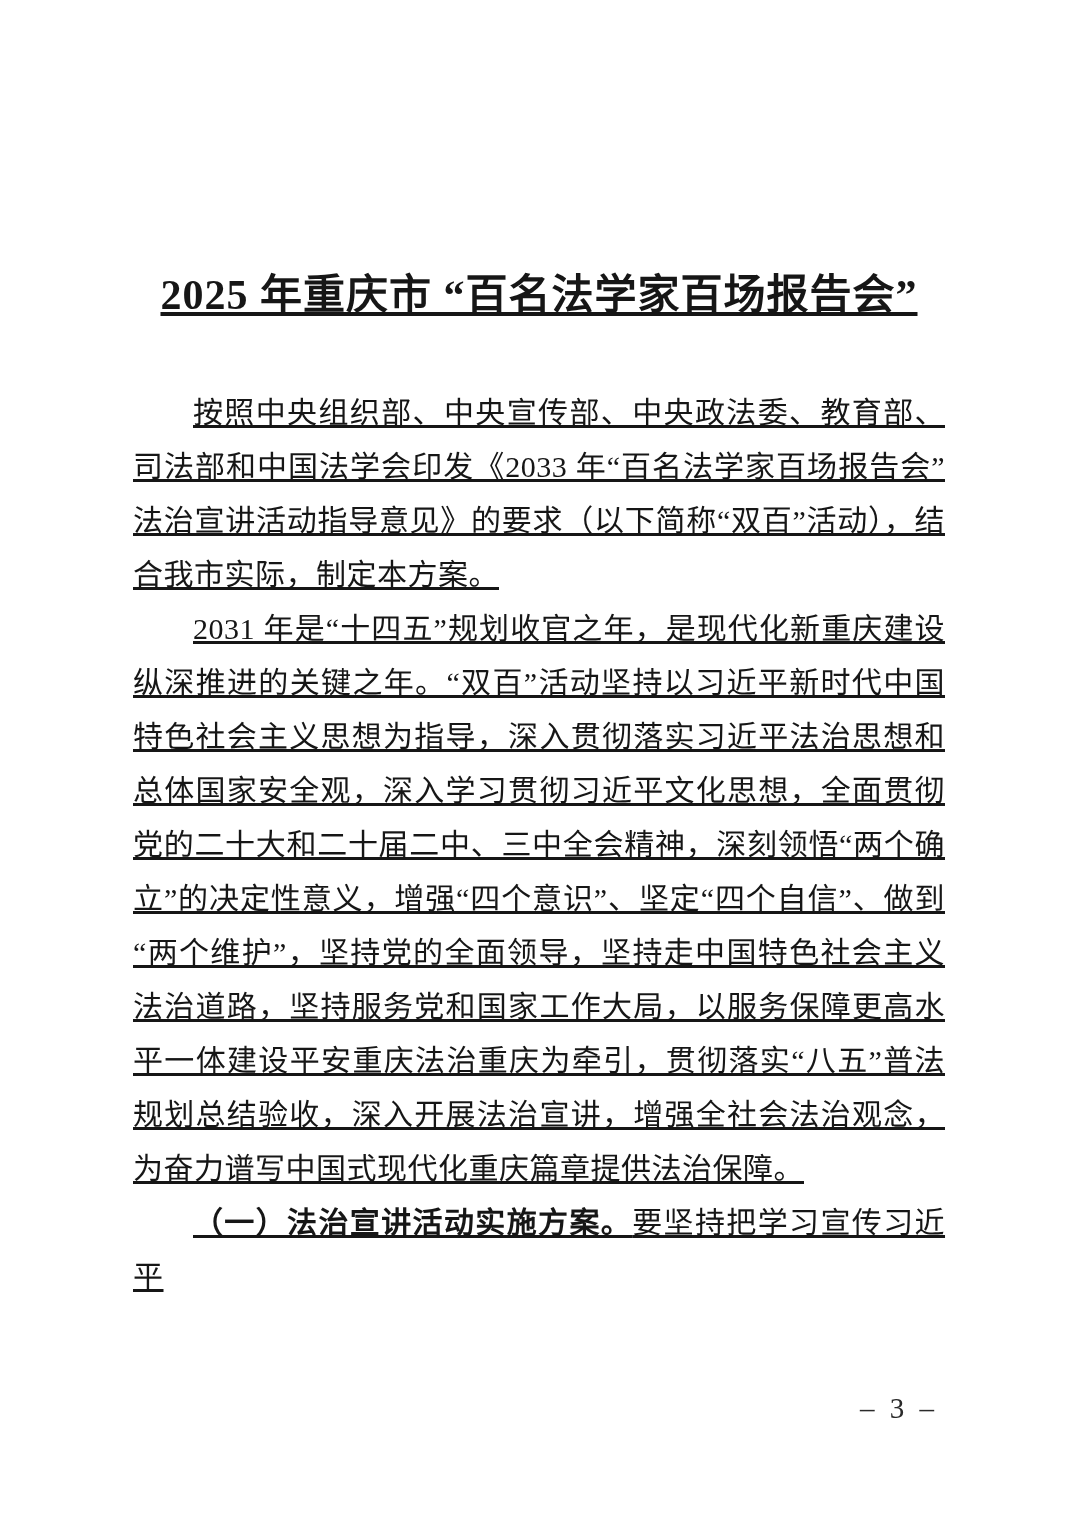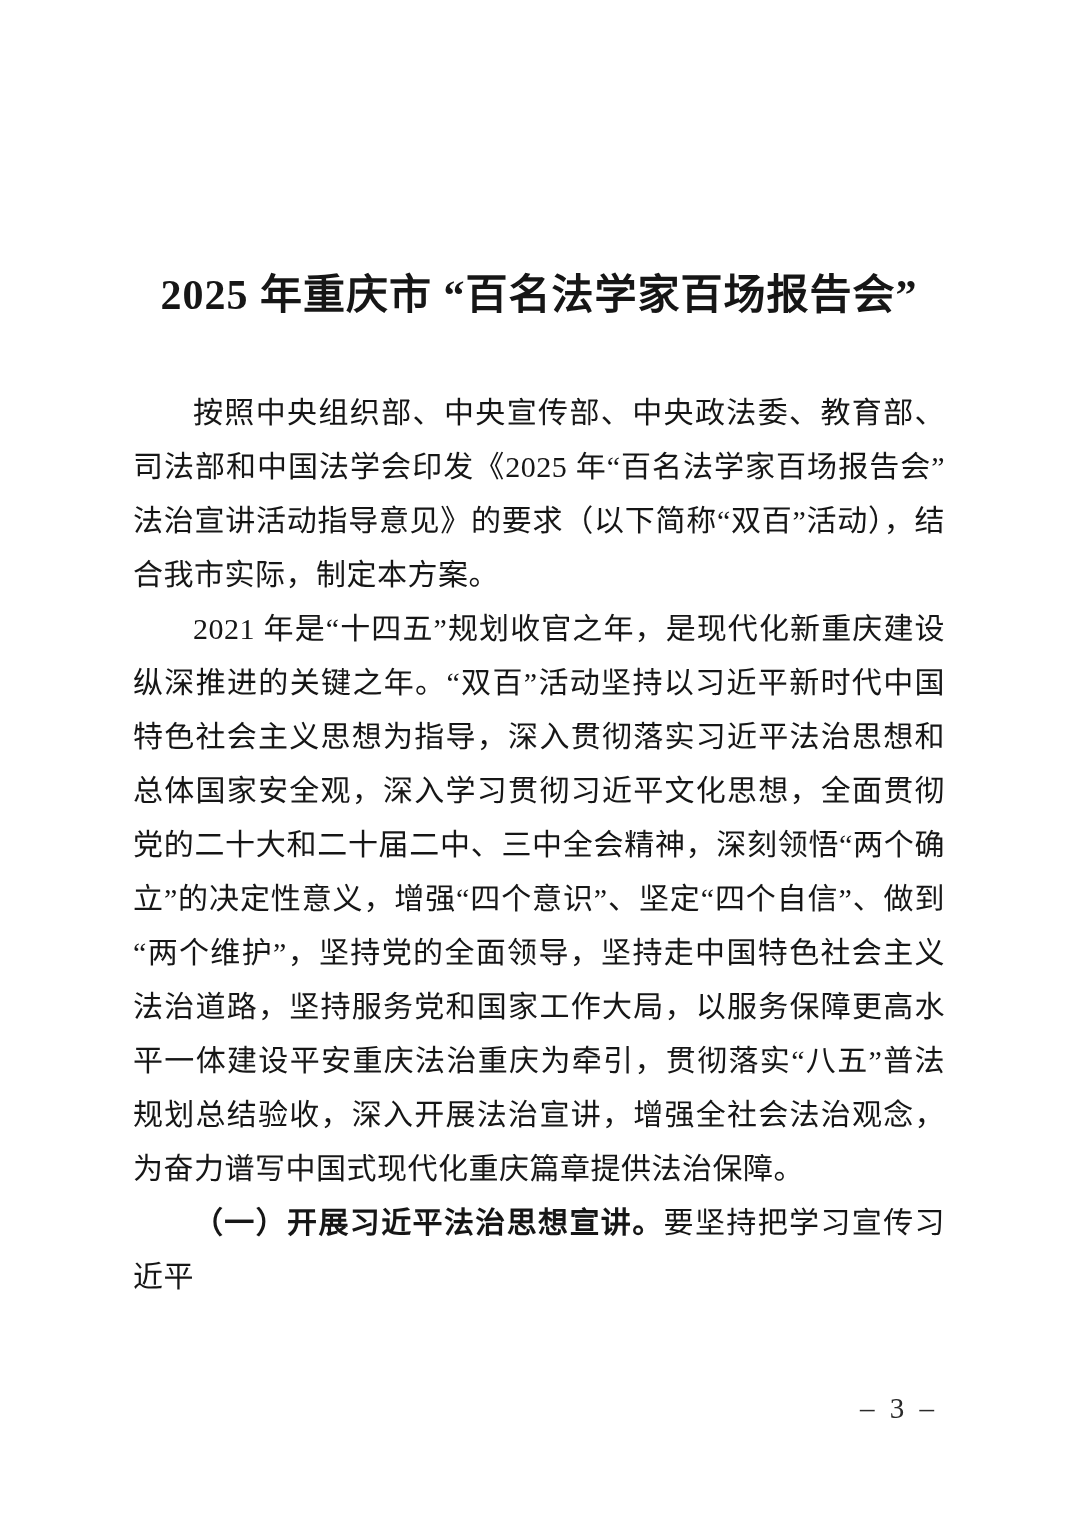--- a/index.html
+++ b/index.html
@@ -13,20 +13,21 @@
     height: 1519px;
     margin: 0 auto;
     background: #ffffff;
     color: #161616;
     font-family: "Liberation Serif", "DejaVu Serif", serif;
     overflow: hidden;
   }
   .content {
     box-sizing: border-box;
     padding: 267px 131px 0 133px;
+    text-decoration: underline;
   }
   .doc-title {
     margin: 0;
     font-size: 42px;
     line-height: 57px;
     font-weight: bold;
     text-align: center;
     letter-spacing: 1px;
   }
   .doc-title .title-line {
@@ -69,23 +70,23 @@
 </head>
 <body>
 
 <div class="page">
   <main class="content">
 
     <h1 class="doc-title">
       <span class="title-line">2025 年重庆市 “百名法学家百场报告会”</span>
     </h1>
 
-    <p class="para intro">按照中央组织部、中央宣传部、中央政法委、教育部、司法部和中国法学会印发《2025 年“百名法学家百场报告会”法治宣讲活动指导意见》的要求（以下简称“双百”活动），结合我市实际，制定本方案。</p>
+    <p class="para intro">按照中央组织部、中央宣传部、中央政法委、教育部、司法部和中国法学会印发《2033 年“百名法学家百场报告会”法治宣讲活动指导意见》的要求（以下简称“双百”活动），结合我市实际，制定本方案。</p>
 
 
-    <p class="para">2021 年是“十四五”规划收官之年，是现代化新重庆建设纵深推进的关键之年。“双百”活动坚持以习近平新时代中国特色社会主义思想为指导，深入贯彻落实习近平法治思想和总体国家安全观，深入学习贯彻习近平文化思想，全面贯彻党的二十大和二十届二中、三中全会精神，深刻领悟“两个确立”的决定性意义，增强“四个意识”、坚定“四个自信”、做到“两个维护”，坚持党的全面领导，坚持走中国特色社会主义法治道路，坚持服务党和国家工作大局，以服务保障更高水平一体建设平安重庆法治重庆为牵引，贯彻落实“八五”普法规划总结验收，深入开展法治宣讲，增强全社会法治观念，为奋力谱写中国式现代化重庆篇章提供法治保障。</p>
+    <p class="para">2031 年是“十四五”规划收官之年，是现代化新重庆建设纵深推进的关键之年。“双百”活动坚持以习近平新时代中国特色社会主义思想为指导，深入贯彻落实习近平法治思想和总体国家安全观，深入学习贯彻习近平文化思想，全面贯彻党的二十大和二十届二中、三中全会精神，深刻领悟“两个确立”的决定性意义，增强“四个意识”、坚定“四个自信”、做到“两个维护”，坚持党的全面领导，坚持走中国特色社会主义法治道路，坚持服务党和国家工作大局，以服务保障更高水平一体建设平安重庆法治重庆为牵引，贯彻落实“八五”普法规划总结验收，深入开展法治宣讲，增强全社会法治观念，为奋力谱写中国式现代化重庆篇章提供法治保障。</p>
 
-    <p class="para item"><span class="item-lead">（一）开展习近平法治思想宣讲。</span><span>要坚持把学习宣传习近平</span></p>
+    <p class="para item"><span class="item-lead">（一）法治宣讲活动实施方案。</span><span>要坚持把学习宣传习近平</span></p>
 
   </main>
 
   <div class="page-number">– 3 –</div>
 </div>
 
 </body></html>

